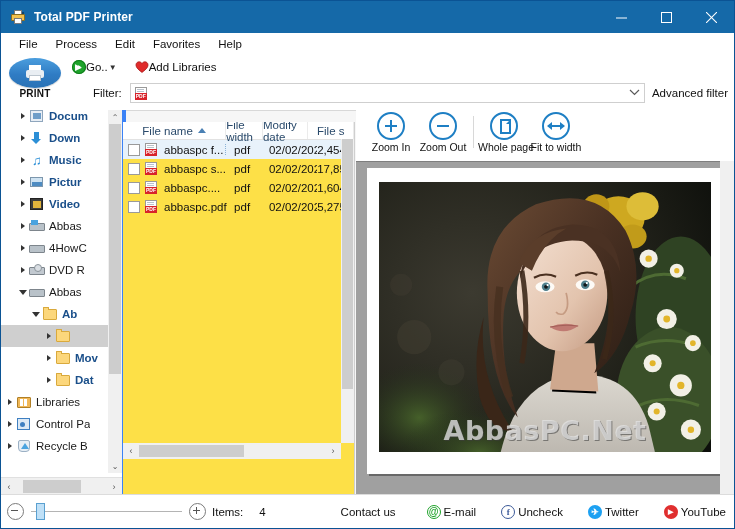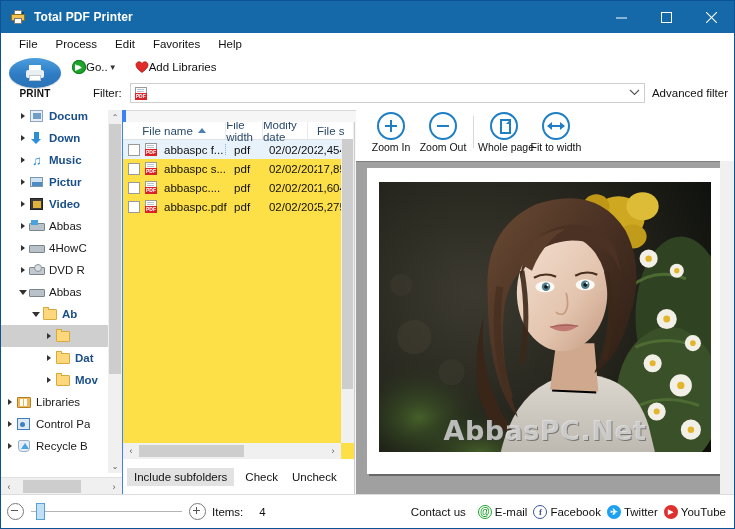--- a/index.html
+++ b/index.html
@@ -189,21 +189,21 @@
   .zoomslider{display:flex;align-items:center;padding-left:6px;width:205px;box-sizing:border-box;}
   .zs-btn{width:15px;height:15px;border-radius:50%;border:1px solid #7b7b7b;position:relative;
           flex:0 0 auto;cursor:pointer;}
   .zs-btn .h{position:absolute;left:3px;top:6px;width:7px;height:1px;background:#555;}
   .zs-btn .v{position:absolute;left:6px;top:3px;width:1px;height:7px;background:#555;}
   .zs-track{flex:1 1 auto;height:1px;background:#b4b4b4;margin:0 7px;position:relative;}
   .zs-thumb{position:absolute;left:5px;top:-8px;width:9px;height:17px;background:#bfe0f7;
             border:1px solid #5aa0d0;box-sizing:border-box;cursor:pointer;}
   .items-lbl{font-size:11.5px;color:#111;margin-left:6px;}
   .items-val{font-size:11.5px;color:#111;margin-left:16px;}
-  .social{position:absolute;right:8px;display:flex;align-items:center;gap:2px;}
+  .social{position:absolute;right:8px;display:flex;align-items:center;gap:21px;}
   .contact{font-size:11.5px;color:#111;margin-right:6px;cursor:pointer;}
   .slink{display:flex;align-items:center;gap:3px;font-size:11.5px;color:#111;cursor:pointer;margin-left:4px;}
   .sico{width:14px;height:14px;border-radius:50%;display:flex;align-items:center;
         justify-content:center;color:#fff;font-size:9px;font-weight:bold;flex:0 0 auto;}
   .sico.mail{background:#fff;border:1.5px solid #1fa32b;color:#1fa32b;box-sizing:border-box;font-size:10px;}
   .sico.fb{background:#fff;border:1.5px solid #3b5998;color:#3b5998;box-sizing:border-box;font-family:"Liberation Serif",serif;}
   .sico.tw{background:#1da1f2;}
   .sico.yt{background:#e02f2f;font-size:7px;}
 </style>
 </head>
@@ -411,31 +411,31 @@
             <span class="tlbl"></span>
           </div>
           <div class="tnode">
             <span style="display: inline-block; width: 39px; flex: 0 0 auto;"></span>
             <span class="tw">
               <i></i>
             </span>
             <span class="tico">
               <span class="folder"></span>
             </span>
+            <span class="tlbl blue">Mov</span>
+          </div>
+          <div class="tnode">
+            <span style="display: inline-block; width: 39px; flex: 0 0 auto;"></span>
+            <span class="tw">
+              <i></i>
+            </span>
+            <span class="tico">
+              <span class="folder"></span>
+            </span>
             <span class="tlbl blue">Dat</span>
-          </div>
-          <div class="tnode">
-            <span style="display: inline-block; width: 39px; flex: 0 0 auto;"></span>
-            <span class="tw">
-              <i></i>
-            </span>
-            <span class="tico">
-              <span class="folder"></span>
-            </span>
-            <span class="tlbl blue">Mov</span>
           </div>
           <div class="tnode">
             <span style="display: inline-block; width: 0px; flex: 0 0 auto;"></span>
             <span class="tw">
               <i></i>
             </span>
             <span class="tico">
               <span class="ic-lib"></span>
             </span>
             <span class="tlbl">Libraries</span>
@@ -553,28 +553,20 @@
       <div class="list-vscroll">
         <div class="list-vthumb"></div>
       </div>
 
       <div class="list-hscroll">
         <div class="hs-arrow">‹</div>
         <div class="list-hthumb"></div>
         <div class="hs-arrow" style="position:absolute;right:0;">›</div>
       </div>
 
-      <div class="list-buttons" id="list-buttons">
-          <div class="lbtn active">Include subfolders</div>
-          <span class="vsep"></span>
-          <div class="lbtn">Check</div>
-          <div class="lbtn">Uncheck</div>
-          <span class="vsep"></span>
-          <div class="lbtn">Check</div>
-        </div>
     </div>
 
     <div class="prev-pane">
       <div class="prev-toolbar" id="prev-toolbar">
           <div class="ptool">
             <div class="circ">
               <span class="plus-h"></span>
               <span class="plus-v"></span>
             </div>
             <div class="tl">Zoom In</div>
@@ -746,21 +738,21 @@
     <div class="items-lbl">Items:</div>
     <div class="items-val">4</div>
     <div class="social">
       <span class="contact">Contact us</span>
       <span class="slink">
         <span class="sico mail">@</span>
         <span>E-mail</span>
       </span>
       <span class="slink">
         <span class="sico fb">f</span>
-        <span>Facebook</span>
+        <span>Uncheck</span>
       </span>
       <span class="slink">
         <span class="sico tw">✈</span>
         <span>Twitter</span>
       </span>
       <span class="slink">
         <span class="sico yt">▶</span>
         <span>YouTube</span>
       </span>
     </div>

